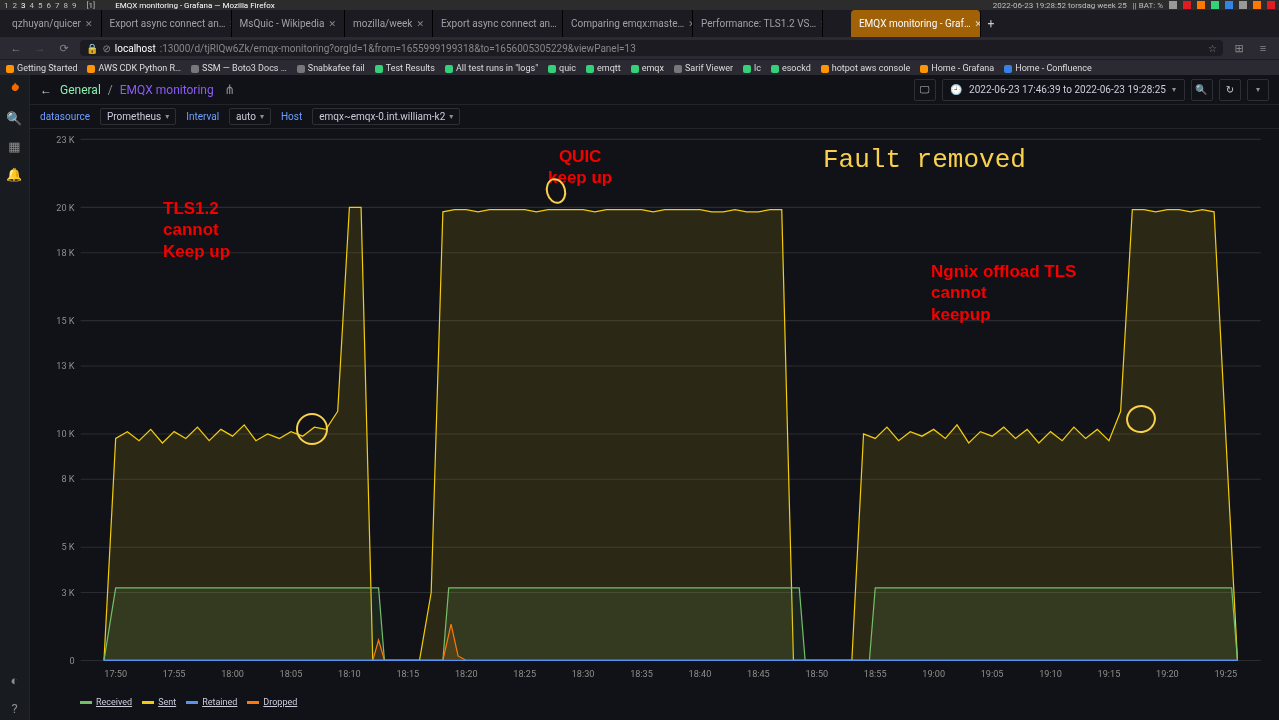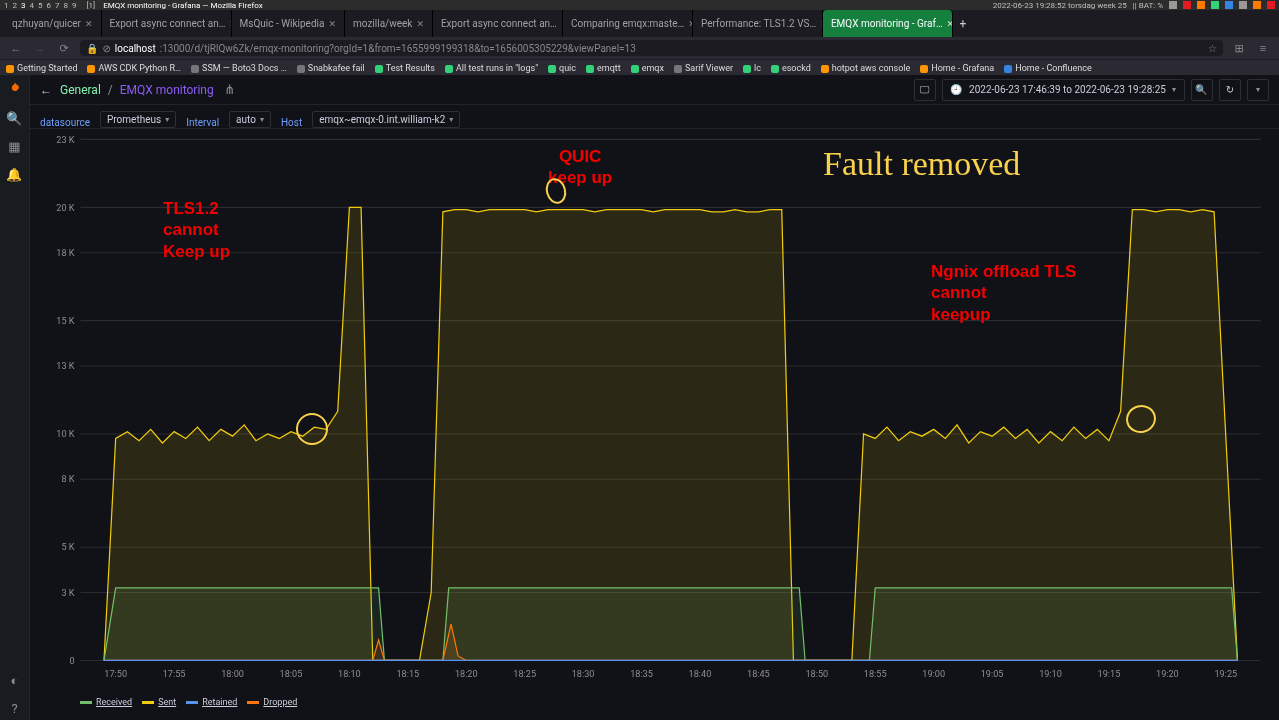--- a/index.html
+++ b/index.html
@@ -48,23 +48,24 @@
   gap: 4px;
   padding: 0 8px;
   font-size: 10px;
   color: #a0a0a8;
   border-right: 1px solid #000;
   max-width: 130px;
   white-space: nowrap;
   overflow: hidden;
 }
 .browser-tab.active {
-  background: #15803d;
+  background: #a16207;
   color: #fbfbfe;
   border-radius: 4px 4px 0 0;
+  margin-left: 28px;
 }
 .tab-close { font-size:9px; color:#888; }
 .tab-close.active { color:#ddd; }
 .tab-add { width:20px; display:flex; align-items:center; justify-content:center; color:#ccc; font-size:12px;}
 
 
 .url-bar {
   height: 22px;
   background: #2b2a33;
   display: flex;
@@ -144,21 +145,21 @@
 .breadcrumb .sep { color:#8e8e8e; margin:0 4px; }
 .breadcrumb .title { color:#8b5cf6; }
 .header-btn { width:22px; height:22px; border:1px solid #2d2f34; border-radius:2px; display:flex; align-items:center; justify-content:center; font-size:10px; color:#ccccdc;}
 .gf-header-right { display:flex; align-items:center; gap:6px;}
 .time-pill { height:22px; border:1px solid #2d2f34; border-radius:2px; display:flex; align-items:center; padding:0 8px; font-size:10px; color:#ccccdc; gap:6px;}
 
 
 .gf-vars {
   height: 24px;
   display: flex;
-  align-items: flex-end;
+  align-items: center;
   padding: 0 10px;
   gap: 10px;
   border-bottom: 1px solid #222426;
   font-size: 10px;
 }
 .var-label { color:#6e9fff; }
 .var-select { background:#111217; border:1px solid #2d2f34; padding:2px 6px; border-radius:2px; color:#ccccdc; display:flex; align-items:center; gap:4px;}
 .caret-down { font-size:8px; color:#8e8e8e;}
 
 
@@ -171,40 +172,40 @@
 .x-label { fill:#8e8e8e; font-size:9px; text-anchor:middle;}
 .grid-line { stroke:#2a2c31; stroke-width:1;}
 .series-line { fill:none; stroke-width:1.2;}
 .legend { display:flex; gap:10px; font-size:9px; color:#ccccdc; padding-left:42px; margin-top:11px;text-decoration:underline;}
 .legend-item { display:flex; align-items:center; gap:4px;}
 .legend-swatch { width:12px; height:3px;}
 
 
 .anno { position:absolute; font-family: 'Arial'; pointer-events:none;}
 .anno-red { color:#f40000; font-weight:bold; font-size:17px; line-height:1.25;}
-.anno-hand { color:#f9d14c; font-size:34px; font-family: Liberation Serif, serif;}
+.anno-hand { color:#f9d14c; font-size:26px; font-family: Liberation Mono, monospace;}
 .circle-anno { position:absolute; border:2px solid #f9d14c; border-radius:50%; pointer-events:none;}
 
 </style>
 </head>
 <body>
 
 <div class="desktop-bar">
   <div class="desktop-ws">
     <span>1</span>
     <span>2</span>
     <span style="color:#fff">3</span>
     <span>4</span>
     <span>5</span>
     <span>6</span>
     <span>7</span>
     <span>8</span>
     <span>9</span>
     <span style="margin-left:6px">[1]</span>
-    <span style="color:#fff;margin-left:4px">EMQX monitoring - Grafana — Mozilla Firefox</span>
+    <span style="color:#fff;margin-left:16px">EMQX monitoring - Grafana — Mozilla Firefox</span>
   </div>
   <div class="desktop-right">
     <span>2022-06-23 19:28:52 torsdag week 25</span>
     <span>|| BAT: %</span>
     <span class="tray-icon tray-grey"></span>
     <span class="tray-icon tray-red"></span>
     <span class="tray-icon tray-orange"></span>
     <span class="tray-icon tray-green"></span>
     <span class="tray-icon tray-blue"></span>
     <span class="tray-icon tray-grey"></span>

